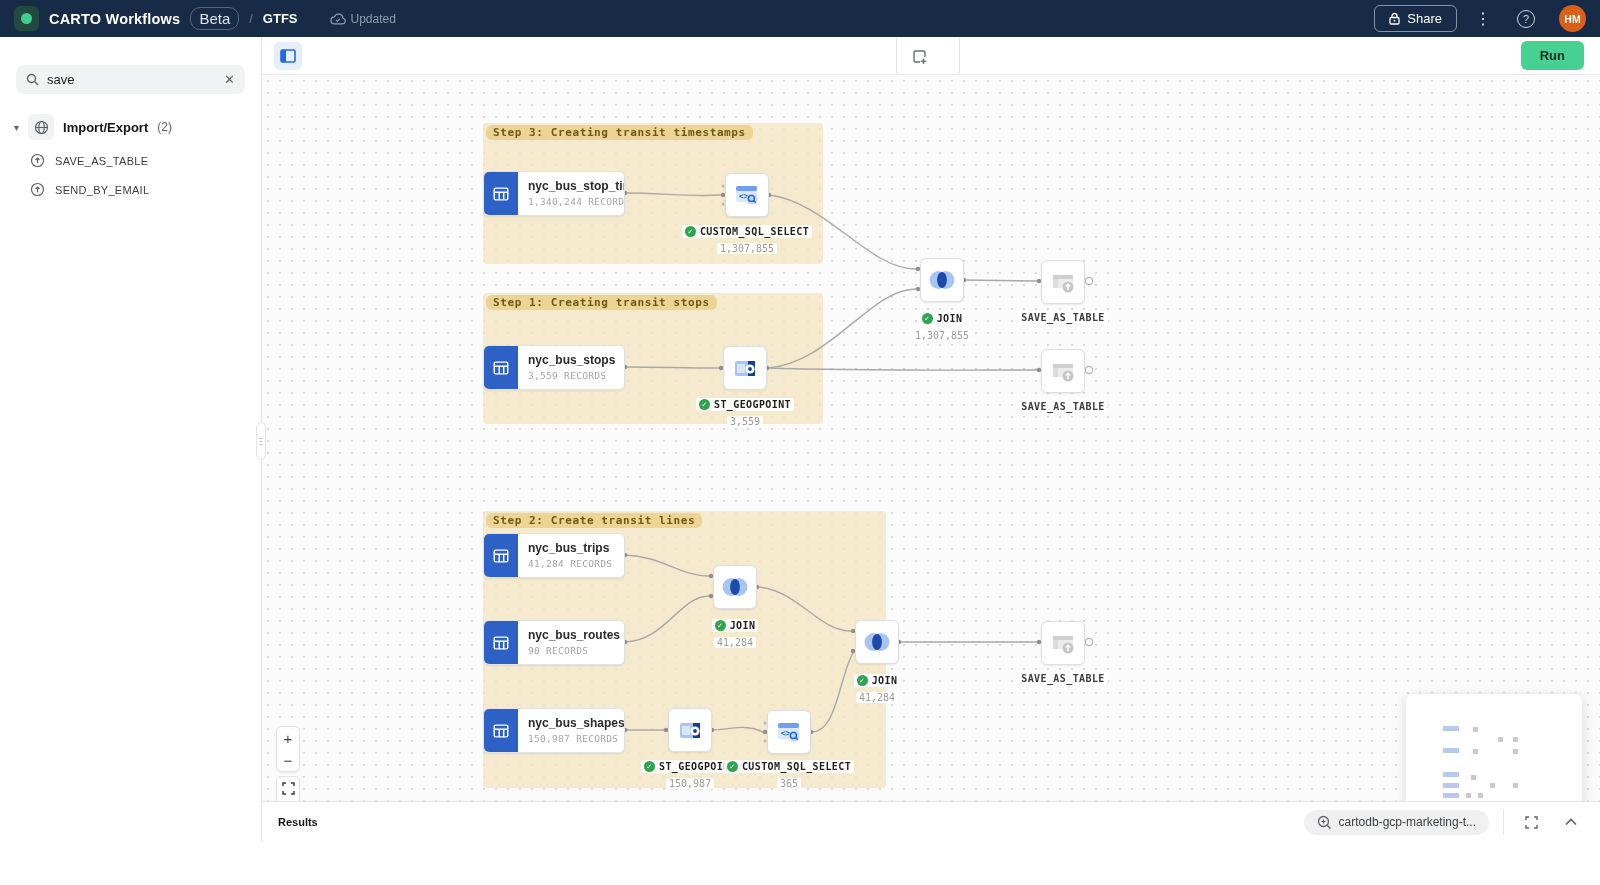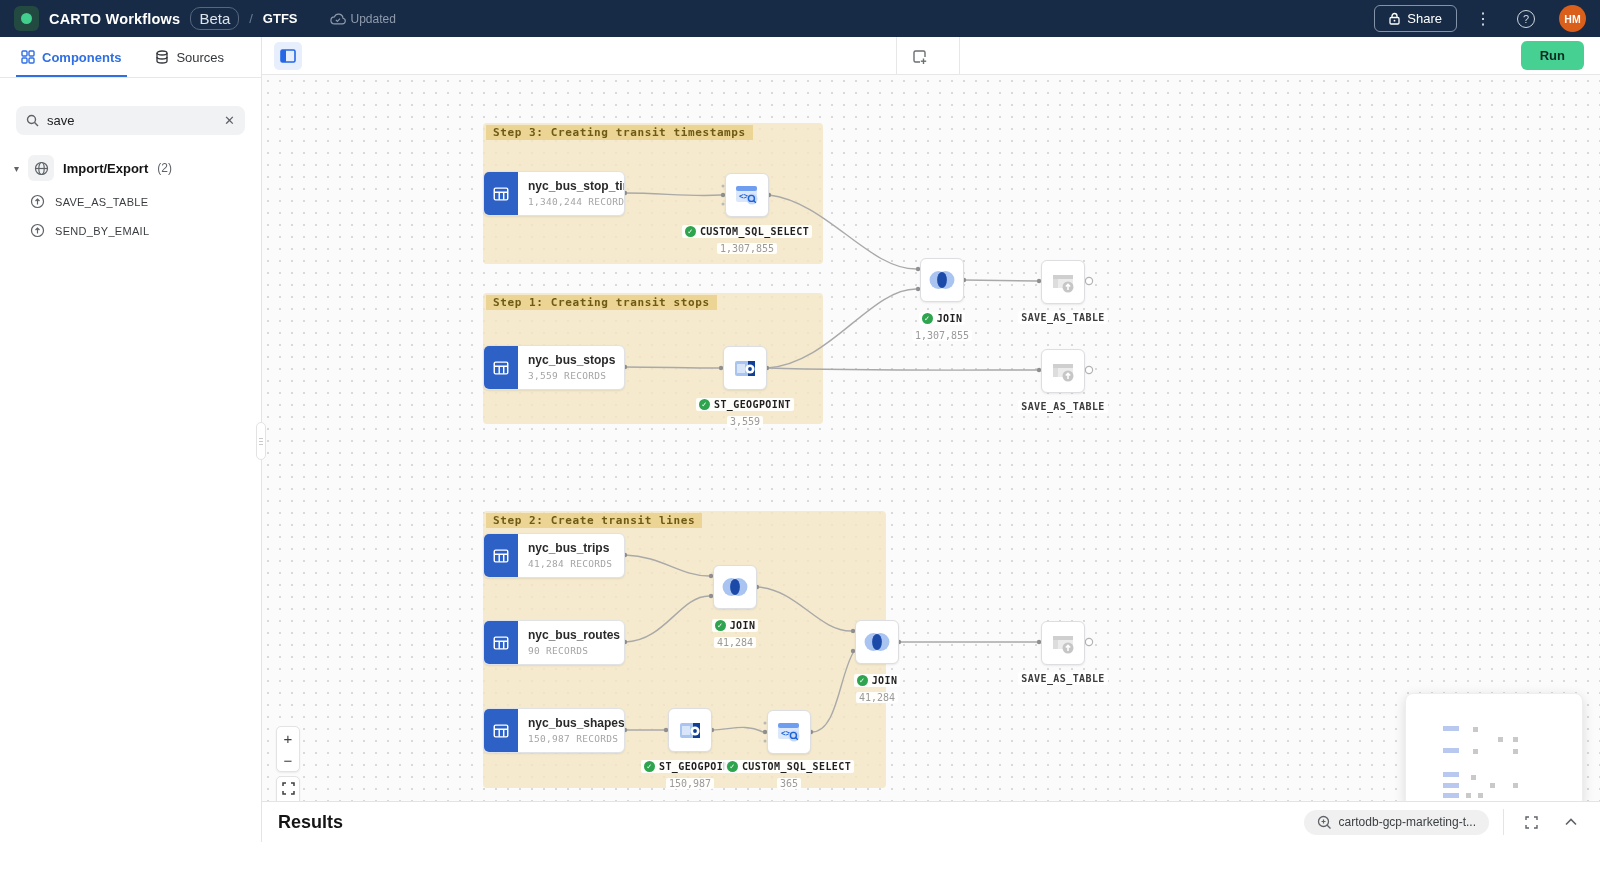--- a/index.html
+++ b/index.html
@@ -50,21 +50,21 @@
   .tool-toggle { width:28px; height:28px; background:#e7effd; border-radius:5px; display:flex; align-items:center; justify-content:center; cursor:pointer; margin-left:4px; }
   .tb-div { width:1px; height:40px; background:#e7e7e7; position:absolute; top:0; }
   .note-icon { position:absolute; left:645px; top:7px; width:26px; height:26px; display:flex; align-items:center; justify-content:center; cursor:pointer; }
   .run-btn { margin-left:auto; background:#46d193; color:#0c2b22; border:none; border-radius:6px; font-size:13px; font-weight:bold; padding:7px 19px; cursor:pointer; margin-right:8px; font-family:"Liberation Sans",sans-serif; }
 
   
   .canvas { position:relative; height:765px; background:#fbfbfb;
     background-image:radial-gradient(circle, #d9d9d9 1.1px, transparent 1.1px);
     background-size:12px 12px; overflow:hidden; }
   .wf-group { position:absolute; background:rgba(243,229,193,0.78); border-radius:4px; z-index:1; }
-  .wf-group-chip { position:absolute; top:2px; left:3px; background:#ecd494; color:#6d5a14; font:bold 11px "DejaVu Sans Mono", monospace; letter-spacing:.6px; padding:1px 7px; border-radius:0; white-space:nowrap; }
+  .wf-group-chip { position:absolute; top:2px; left:3px; background:#ecd494; color:#6d5a14; font:bold 11px "DejaVu Sans Mono", monospace; letter-spacing:.6px; padding:1px 7px; border-radius:6px; white-space:nowrap; }
   .edges { position:absolute; inset:0; z-index:3; pointer-events:none; }
 
   .src-node { position:absolute; width:142px; height:45px; background:#fff; border:1px solid #e0e2e5; border-radius:6px; display:flex; overflow:hidden; box-shadow:0 1px 2px rgba(0,0,0,.08); z-index:4; cursor:pointer; }
   .src-icon { width:34px; background:#2e61c6; display:flex; align-items:center; justify-content:center; flex:none; }
   .src-text { padding:7px 10px; min-width:0; }
   .src-title { font:bold 12px "Liberation Sans", sans-serif; color:#2a2a2a; white-space:nowrap; }
   .src-records { font:9.5px "DejaVu Sans Mono", monospace; color:#a5a5a5; letter-spacing:.3px; margin-top:3px; white-space:nowrap; }
 
   .op-node { position:absolute; width:44px; height:44px; background:#fff; border:1px solid #dcdee1; border-radius:6px; display:flex; align-items:center; justify-content:center; box-shadow:0 1px 2px rgba(0,0,0,.08); z-index:4; cursor:pointer; }
   .op-caption { position:absolute; width:180px; text-align:center; z-index:5; pointer-events:none; }
@@ -80,21 +80,21 @@
 
   
   .minimap { position:absolute; left:1143px; top:618px; width:178px; height:116px; background:#fff; border:1px solid #eee; border-radius:8px; box-shadow:0 3px 12px rgba(0,0,0,.13); z-index:10; cursor:pointer; }
   .minimap-inner { position:absolute; left:10px; top:20px; right:4px; bottom:4px; background:#fff; }
   .mini { position:absolute; }
   .mini.blue { width:16px; height:5px; background:#b9c8ef; }
   .mini.gray { width:5px; height:5px; background:#c9c9c9; }
 
   
   .resultsbar { height:43px; background:#fff; border-top:1px solid #e4e4e4; display:flex; align-items:center; padding:0 16px; gap:14px; }
-  .results-title { font-size:18px; font-weight:bold; color:#151515; }
+  .results-title { font-size:11px; font-weight:bold; color:#151515; }
   .rb-spacer { flex:1; }
   .conn-pill { display:flex; align-items:center; gap:7px; background:#f0f0f1; border-radius:16px; padding:5px 13px; font-size:12px; color:#3c4043; cursor:pointer; }
   .rb-div { width:1px; height:26px; background:#e4e4e4; }
   .rb-icon { width:26px; height:26px; display:flex; align-items:center; justify-content:center; cursor:pointer; }
 </style>
 </head>
 <body>
 
 <header class="topbar">
   <div class="logo">
@@ -121,39 +121,20 @@
     <span>Share</span>
   </button>
   <span class="kebab">⋮</span>
   <span class="help">?</span>
   <span class="avatar">HM</span>
 </header>
 
 <div class="main">
 
   <aside class="sidebar">
-    <div class="tabs">
-      <div class="tab active">
-        <svg width="14" height="14" viewBox="0 0 14 14">
-            <rect x="1" y="1" width="5" height="5" rx="1" fill="none" stroke="#2f6fe4" stroke-width="1.4"></rect>
-            <rect x="8" y="1" width="5" height="5" rx="1" fill="none" stroke="#2f6fe4" stroke-width="1.4"></rect>
-            <rect x="1" y="8" width="5" height="5" rx="1" fill="none" stroke="#2f6fe4" stroke-width="1.4"></rect>
-            <rect x="8" y="8" width="5" height="5" rx="1" fill="none" stroke="#2f6fe4" stroke-width="1.4"></rect>
-          </svg>
-        <span>Components</span>
-      </div>
-      <div class="tab inactive">
-        <svg width="14" height="14" viewBox="0 0 14 14">
-            <ellipse cx="7" cy="3" rx="5" ry="2" fill="none" stroke="#33363a" stroke-width="1.3"></ellipse>
-            <path d="M2 3v8c0 1.1 2.2 2 5 2s5-.9 5-2V3" fill="none" stroke="#33363a" stroke-width="1.3"></path>
-            <path d="M2 7c0 1.1 2.2 2 5 2s5-.9 5-2" fill="none" stroke="#33363a" stroke-width="1.3"></path>
-          </svg>
-        <span>Sources</span>
-      </div>
-    </div>
 
     <div class="search-wrap">
       <svg width="13" height="13" viewBox="0 0 13 13">
           <circle cx="5.5" cy="5.5" r="4" fill="none" stroke="#5f6368" stroke-width="1.4"></circle>
           <line x1="8.6" y1="8.6" x2="12" y2="12" stroke="#5f6368" stroke-width="1.4"></line>
         </svg>
       <input value="save" style="">
       <span class="clear-x">✕</span>
     </div>
 

